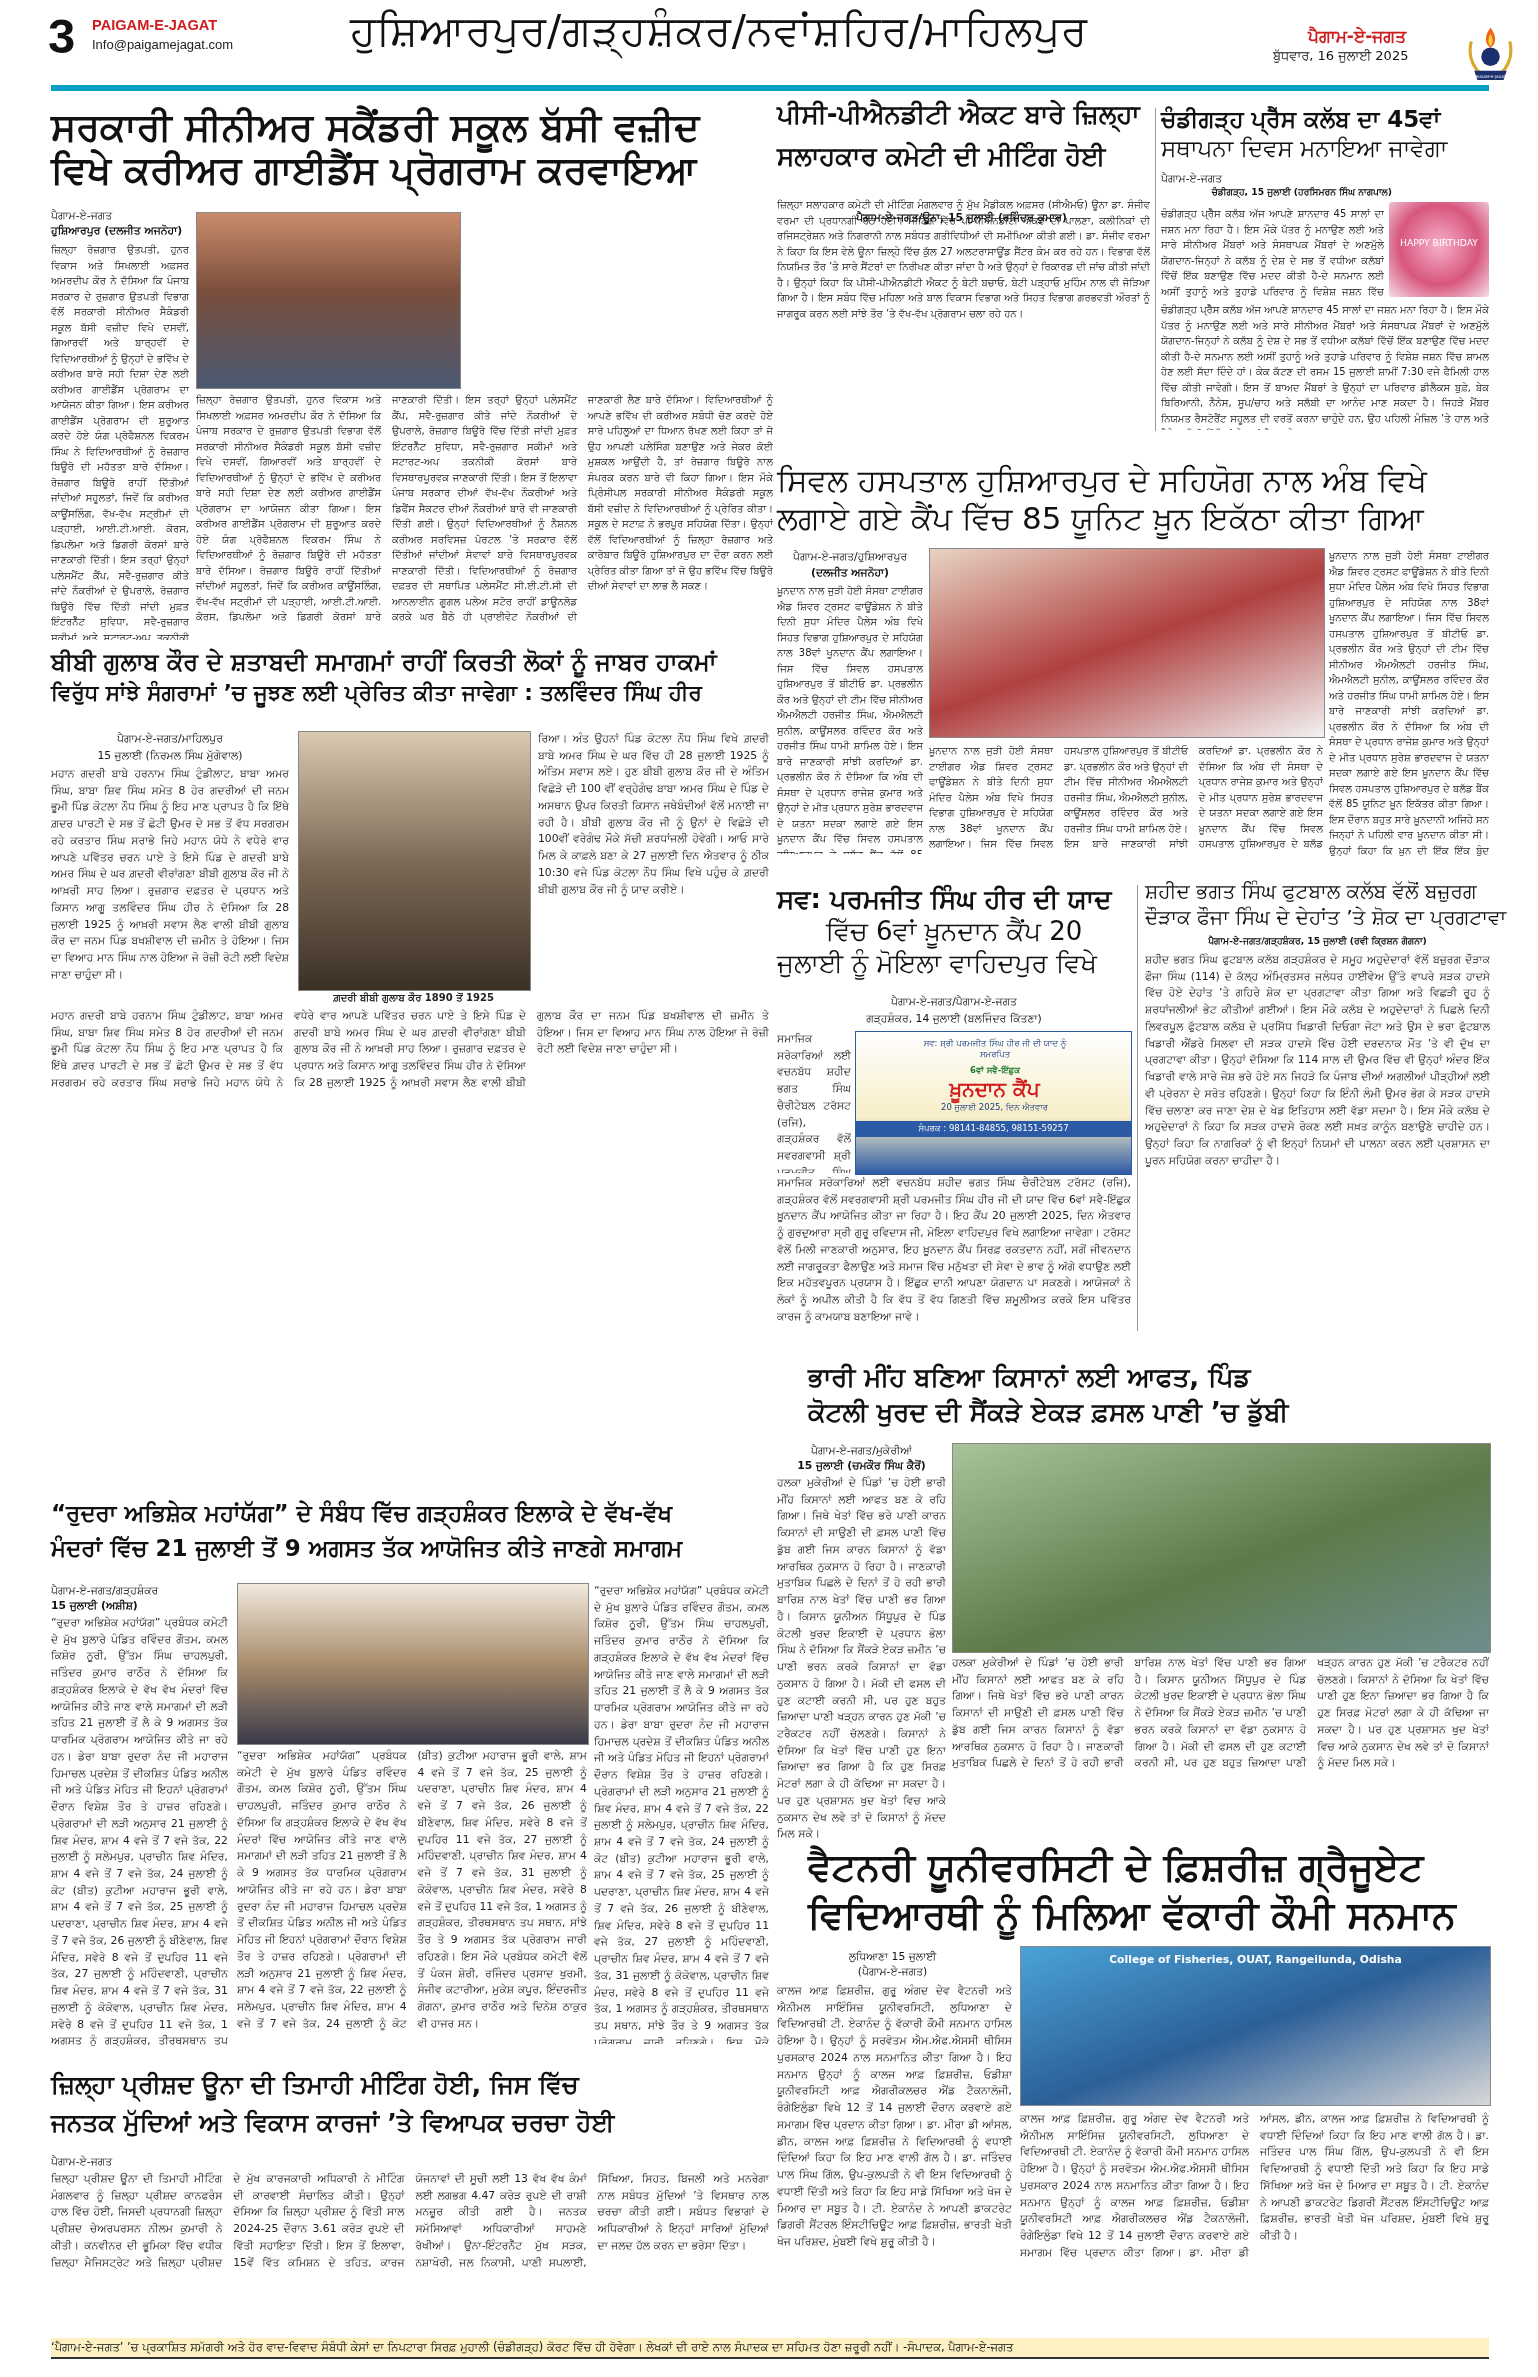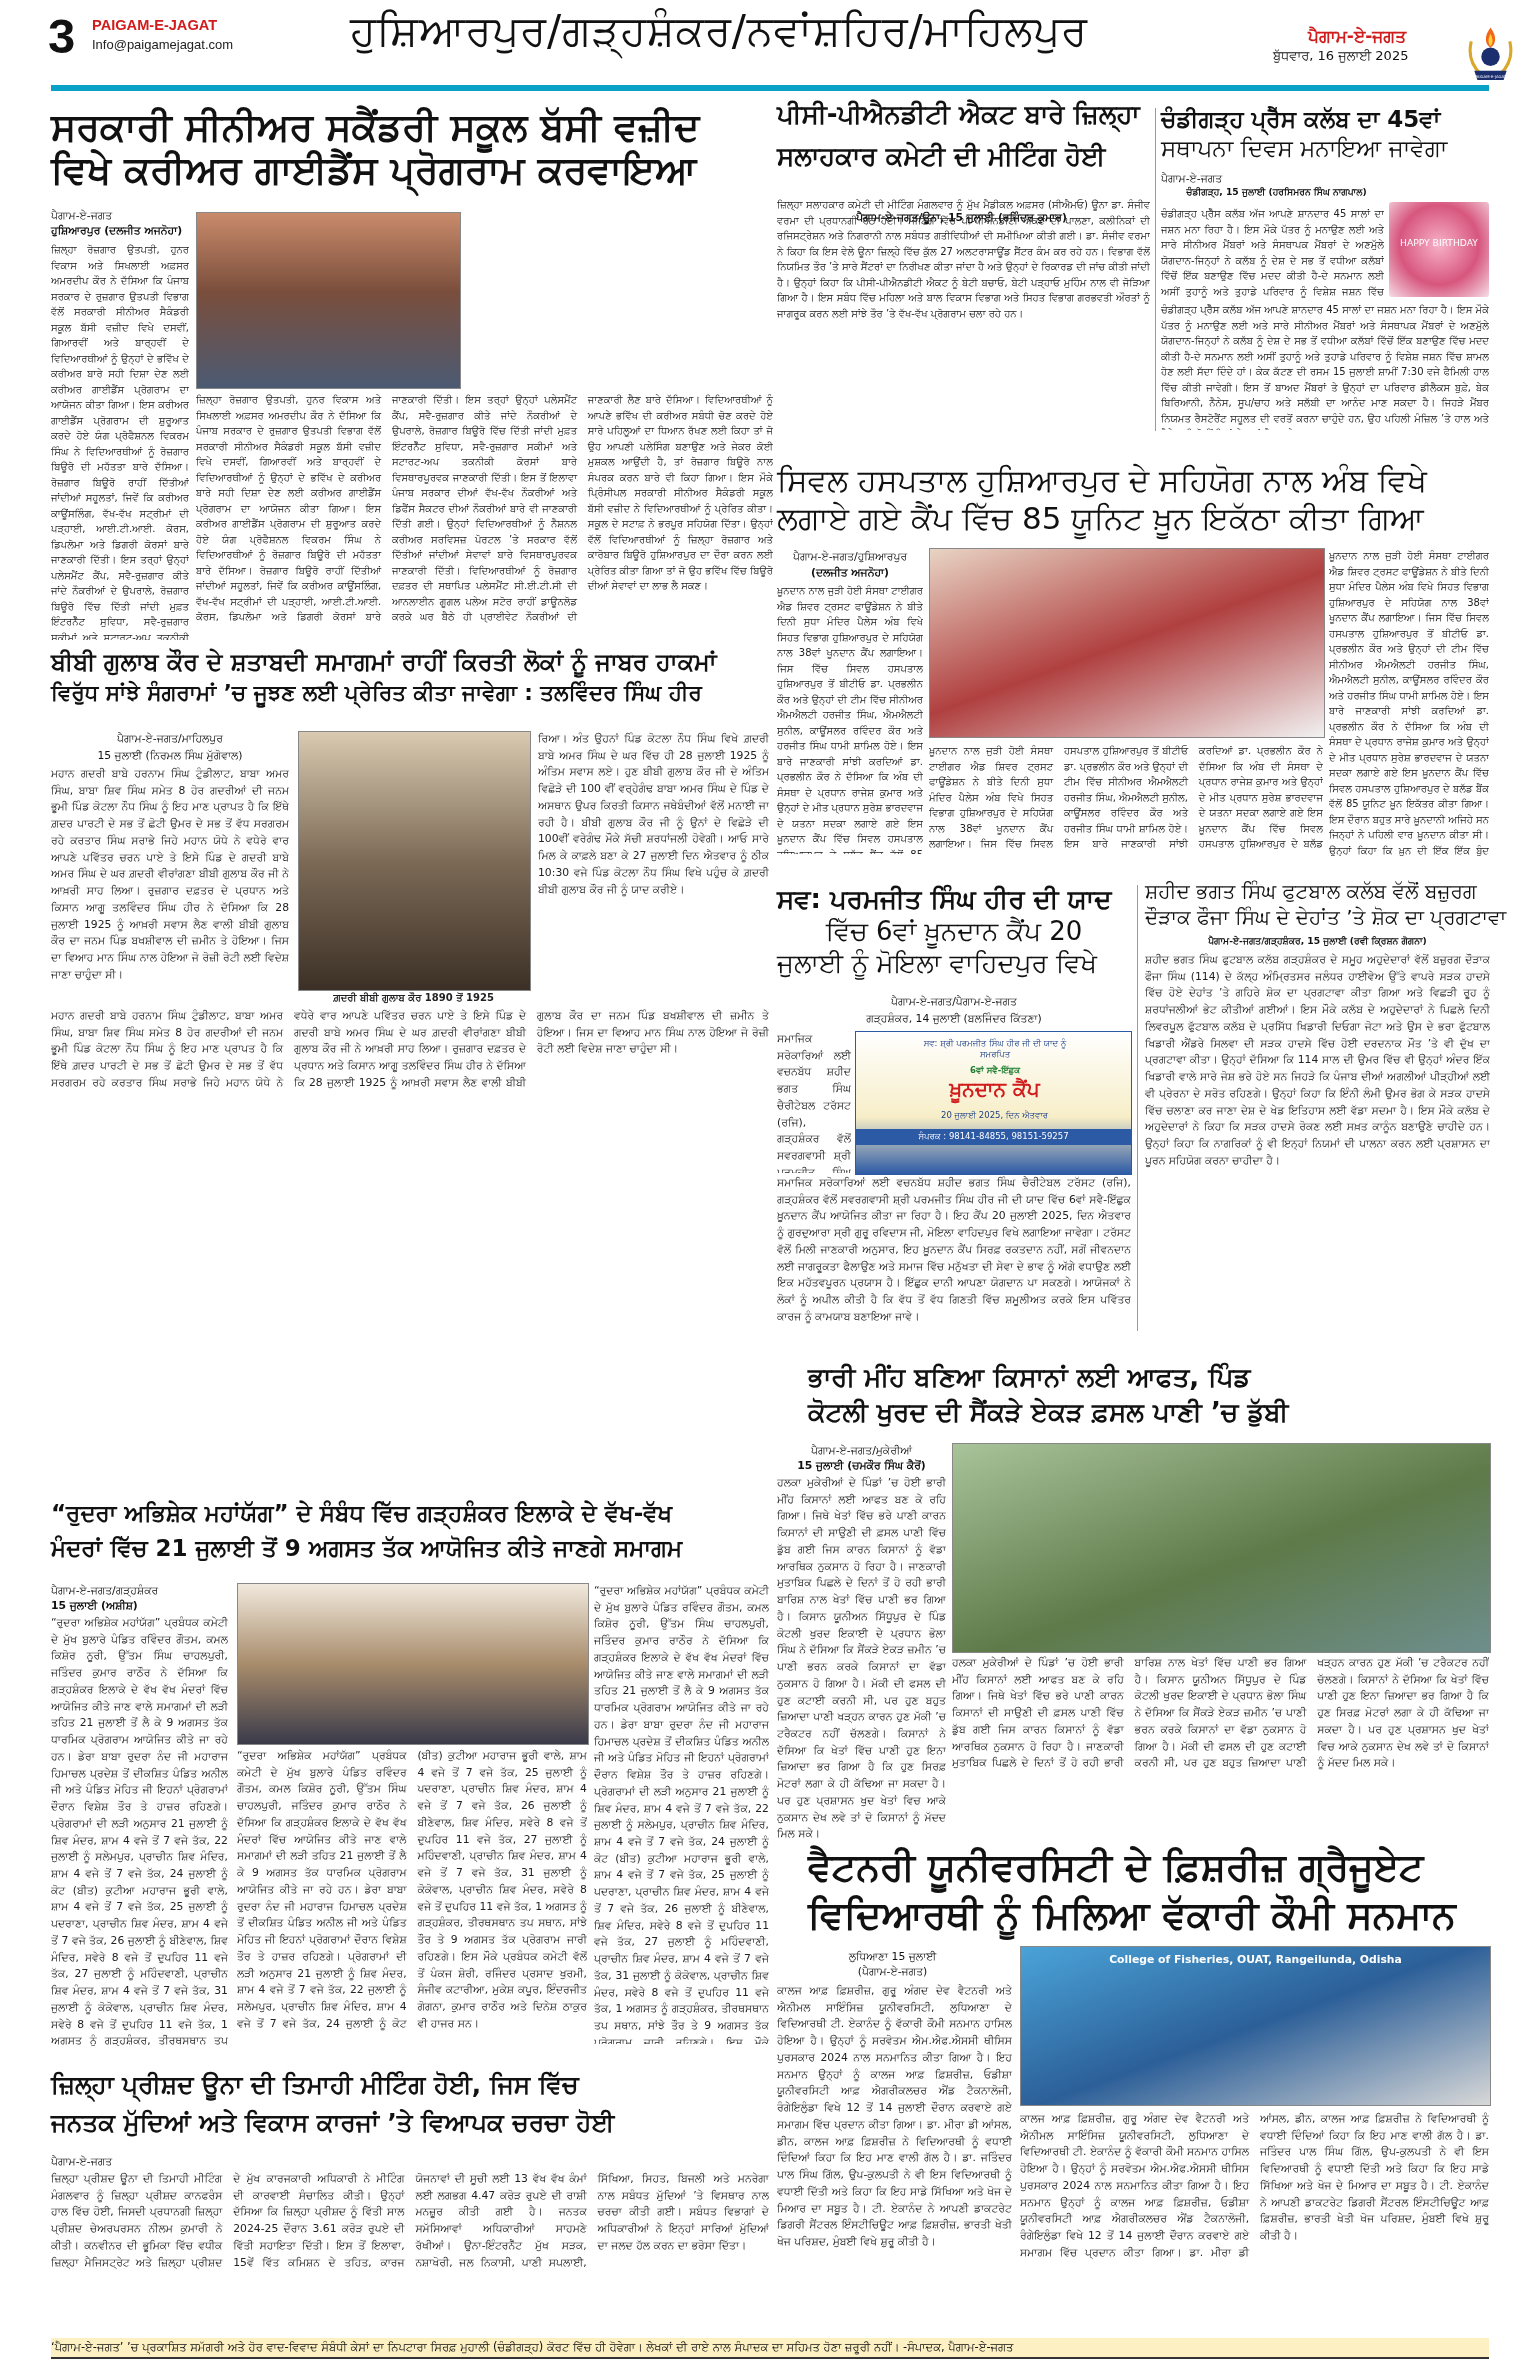--- a/index.html
+++ b/index.html
@@ -71,21 +71,21 @@
 
 <div class="abs headline h-md" style="left:777px;top:100px;width:385px;white-space:nowrap;">ਪੀਸੀ-ਪੀਐਨਡੀਟੀ ਐਕਟ ਬਾਰੇ ਜ਼ਿਲ੍ਹਾ</div>
 <div class="abs headline h-md" style="left:777px;top:142px;width:385px;white-space:nowrap;">ਸਲਾਹਕਾਰ ਕਮੇਟੀ ਦੀ ਮੀਟਿੰਗ ਹੋਈ</div>
 <div class="abs byline" style="left:777px;top:178px;width:369px;font-weight:bold;margin-top:32px;">ਪੈਗਾਮ-ਏ-ਜਗਤ/ਊਨਾ, 15 ਜੁਲਾਈ (ਰਜਿੰਦਰ ਕੁਮਾਰ)</div>
 <div class="abs body-text" style="left:777px;top:197px;width:373px;height:231px;">ਜ਼ਿਲ੍ਹਾ ਸਲਾਹਕਾਰ ਕਮੇਟੀ ਦੀ ਮੀਟਿੰਗ ਮੰਗਲਵਾਰ ਨੂੰ ਮੁੱਖ ਮੈਡੀਕਲ ਅਫ਼ਸਰ (ਸੀਐਮਓ) ਊਨਾ ਡਾ. ਸੰਜੀਵ ਵਰਮਾ ਦੀ ਪ੍ਰਧਾਨਗੀ ਹੇਠ ਹੋਈ। ਮੀਟਿੰਗ ਵਿੱਚ ਪੀ-ਪੀਐਨਡੀਟੀ ਐਕਟ ਦੀ ਪਾਲਣਾ, ਕਲੀਨਿਕਾਂ ਦੀ ਰਜਿਸਟ੍ਰੇਸ਼ਨ ਅਤੇ ਨਿਗਰਾਨੀ ਨਾਲ ਸਬੰਧਤ ਗਤੀਵਿਧੀਆਂ ਦੀ ਸਮੀਖਿਆ ਕੀਤੀ ਗਈ। ਡਾ. ਸੰਜੀਵ ਵਰਮਾ ਨੇ ਕਿਹਾ ਕਿ ਇਸ ਵੇਲੇ ਊਨਾ ਜ਼ਿਲ੍ਹੇ ਵਿੱਚ ਕੁੱਲ 27 ਅਲਟਰਾਸਾਊਂਡ ਸੈਂਟਰ ਕੰਮ ਕਰ ਰਹੇ ਹਨ। ਵਿਭਾਗ ਵੱਲੋਂ ਨਿਯਮਿਤ ਤੌਰ ’ਤੇ ਸਾਰੇ ਸੈਂਟਰਾਂ ਦਾ ਨਿਰੀਖਣ ਕੀਤਾ ਜਾਂਦਾ ਹੈ ਅਤੇ ਉਨ੍ਹਾਂ ਦੇ ਰਿਕਾਰਡ ਦੀ ਜਾਂਚ ਕੀਤੀ ਜਾਂਦੀ ਹੈ। ਉਨ੍ਹਾਂ ਕਿਹਾ ਕਿ ਪੀਸੀ-ਪੀਐਨਡੀਟੀ ਐਕਟ ਨੂੰ ਬੇਟੀ ਬਚਾਓ, ਬੇਟੀ ਪੜ੍ਹਾਓ ਮੁਹਿੰਮ ਨਾਲ ਵੀ ਜੋੜਿਆ ਗਿਆ ਹੈ। ਇਸ ਸਬੰਧ ਵਿੱਚ ਮਹਿਲਾ ਅਤੇ ਬਾਲ ਵਿਕਾਸ ਵਿਭਾਗ ਅਤੇ ਸਿਹਤ ਵਿਭਾਗ ਗਰਭਵਤੀ ਔਰਤਾਂ ਨੂੰ ਜਾਗਰੂਕ ਕਰਨ ਲਈ ਸਾਂਝੇ ਤੌਰ ’ਤੇ ਵੱਖ-ਵੱਖ ਪ੍ਰੋਗਰਾਮ ਚਲਾ ਰਹੇ ਹਨ।</div>
 <div class="abs vline" style="left:1155px;top:108px;height:323px;"></div>
 
 <div class="abs headline" style="left:1161px;top:106px;width:328px;font-size:23px;font-weight:bold;white-space:nowrap;">ਚੰਡੀਗੜ੍ਹ ਪ੍ਰੈੱਸ ਕਲੱਬ ਦਾ 45ਵਾਂ</div>
 <div class="abs headline" style="left:1161px;top:135px;width:328px;font-size:23px;font-weight:normal;white-space:nowrap;">ਸਥਾਪਨਾ ਦਿਵਸ ਮਨਾਇਆ ਜਾਵੇਗਾ</div>
 <div class="abs byline" style="left:1161px;top:171px;width:154px;text-align:left;">ਪੈਗਾਮ-ਏ-ਜਗਤ</div>
-<div class="abs byline" style="left:1161px;top:186px;width:231px;text-align:center;font-weight:bold;font-size:9.2px;">ਚੰਡੀਗੜ੍ਹ, 15 ਜੁਲਾਈ (ਹਰਸਿਮਰਨ ਸਿੰਘ ਨਾਗਪਾਲ)</div>
+<div class="abs byline" style="left:1161px;top:186px;width:231px;text-align:right;font-weight:bold;font-size:9.2px;">ਚੰਡੀਗੜ੍ਹ, 15 ਜੁਲਾਈ (ਹਰਸਿਮਰਨ ਸਿੰਘ ਨਾਗਪਾਲ)</div>
 <div class="abs cake" style="left:1389px;top:202px;width:100px;height:95px;">
   <div class="cake-text" style="margin-top:35px;">HAPPY BIRTHDAY</div>
 </div>
 <div class="abs body-text" style="left:1161px;top:206px;width:223px;height:92px;">ਚੰਡੀਗੜ੍ਹ ਪ੍ਰੈੱਸ ਕਲੱਬ ਅੱਜ ਆਪਣੇ ਸ਼ਾਨਦਾਰ 45 ਸਾਲਾਂ ਦਾ ਜਸ਼ਨ ਮਨਾ ਰਿਹਾ ਹੈ। ਇਸ ਮੌਕੇ ਪੱਤਰ ਨੂੰ ਮਨਾਉਣ ਲਈ ਅਤੇ ਸਾਰੇ ਸੀਨੀਅਰ ਮੈਂਬਰਾਂ ਅਤੇ ਸੰਸਥਾਪਕ ਮੈਂਬਰਾਂ ਦੇ ਅਣਮੁੱਲੇ ਯੋਗਦਾਨ-ਜਿਨ੍ਹਾਂ ਨੇ ਕਲੱਬ ਨੂੰ ਦੇਸ਼ ਦੇ ਸਭ ਤੋਂ ਵਧੀਆ ਕਲੱਬਾਂ ਵਿੱਚੋਂ ਇੱਕ ਬਣਾਉਣ ਵਿੱਚ ਮਦਦ ਕੀਤੀ ਹੈ-ਦੇ ਸਨਮਾਨ ਲਈ ਅਸੀਂ ਤੁਹਾਨੂੰ ਅਤੇ ਤੁਹਾਡੇ ਪਰਿਵਾਰ ਨੂੰ ਵਿਸ਼ੇਸ਼ ਜਸ਼ਨ ਵਿੱਚ ਸ਼ਾਮਲ ਹੋਣ ਲਈ ਸੱਦਾ ਦਿੰਦੇ ਹਾਂ। ਕੇਕ ਕੱਟਣ ਦੀ ਰਸਮ 15 ਜੁਲਾਈ ਸ਼ਾਮੀਂ 7:30 ਵਜੇ ਫੈਮਿਲੀ ਹਾਲ ਵਿੱਚ ਕੀਤੀ ਜਾਵੇਗੀ। ਇਸ ਤੋਂ ਬਾਅਦ ਮੈਂਬਰਾਂ ਤੇ ਉਨ੍ਹਾਂ ਦਾ ਪਰਿਵਾਰ ਡੀਲੈਕਸ ਬੁਫ਼ੇ, ਬੇਕ ਬਿਰਿਆਨੀ, ਨੈਨੇਸ, ਸੂਪ/ਚਾਹ ਅਤੇ ਸਲੱਬੀ ਦਾ ਆਨੰਦ ਮਾਣ ਸਕਦਾ ਹੈ। ਜਿਹੜੇ ਮੈਂਬਰ ਨਿਯਮਤ ਰੈਸਟੋਰੈਂਟ ਸਹੂਲਤ ਦੀ ਵਰਤੋਂ ਕਰਨਾ ਚਾਹੁੰਦੇ ਹਨ, ਉਹ ਪਹਿਲੀ ਮੰਜ਼ਿਲ ’ਤੇ ਹਾਲ ਅਤੇ ਟੈਰੇਸ ਵੀ ਲੋੜੀਂਦੀਆਂ ਸੇਵਾਵਾਂ ਲੈ ਸਕਦੇ ਹਨ।</div>
 <div class="abs body-text" style="left:1161px;top:302px;width:328px;height:128px;">ਚੰਡੀਗੜ੍ਹ ਪ੍ਰੈੱਸ ਕਲੱਬ ਅੱਜ ਆਪਣੇ ਸ਼ਾਨਦਾਰ 45 ਸਾਲਾਂ ਦਾ ਜਸ਼ਨ ਮਨਾ ਰਿਹਾ ਹੈ। ਇਸ ਮੌਕੇ ਪੱਤਰ ਨੂੰ ਮਨਾਉਣ ਲਈ ਅਤੇ ਸਾਰੇ ਸੀਨੀਅਰ ਮੈਂਬਰਾਂ ਅਤੇ ਸੰਸਥਾਪਕ ਮੈਂਬਰਾਂ ਦੇ ਅਣਮੁੱਲੇ ਯੋਗਦਾਨ-ਜਿਨ੍ਹਾਂ ਨੇ ਕਲੱਬ ਨੂੰ ਦੇਸ਼ ਦੇ ਸਭ ਤੋਂ ਵਧੀਆ ਕਲੱਬਾਂ ਵਿੱਚੋਂ ਇੱਕ ਬਣਾਉਣ ਵਿੱਚ ਮਦਦ ਕੀਤੀ ਹੈ-ਦੇ ਸਨਮਾਨ ਲਈ ਅਸੀਂ ਤੁਹਾਨੂੰ ਅਤੇ ਤੁਹਾਡੇ ਪਰਿਵਾਰ ਨੂੰ ਵਿਸ਼ੇਸ਼ ਜਸ਼ਨ ਵਿੱਚ ਸ਼ਾਮਲ ਹੋਣ ਲਈ ਸੱਦਾ ਦਿੰਦੇ ਹਾਂ। ਕੇਕ ਕੱਟਣ ਦੀ ਰਸਮ 15 ਜੁਲਾਈ ਸ਼ਾਮੀਂ 7:30 ਵਜੇ ਫੈਮਿਲੀ ਹਾਲ ਵਿੱਚ ਕੀਤੀ ਜਾਵੇਗੀ। ਇਸ ਤੋਂ ਬਾਅਦ ਮੈਂਬਰਾਂ ਤੇ ਉਨ੍ਹਾਂ ਦਾ ਪਰਿਵਾਰ ਡੀਲੈਕਸ ਬੁਫ਼ੇ, ਬੇਕ ਬਿਰਿਆਨੀ, ਨੈਨੇਸ, ਸੂਪ/ਚਾਹ ਅਤੇ ਸਲੱਬੀ ਦਾ ਆਨੰਦ ਮਾਣ ਸਕਦਾ ਹੈ। ਜਿਹੜੇ ਮੈਂਬਰ ਨਿਯਮਤ ਰੈਸਟੋਰੈਂਟ ਸਹੂਲਤ ਦੀ ਵਰਤੋਂ ਕਰਨਾ ਚਾਹੁੰਦੇ ਹਨ, ਉਹ ਪਹਿਲੀ ਮੰਜ਼ਿਲ ’ਤੇ ਹਾਲ ਅਤੇ ਟੈਰੇਸ ਵੀ ਲੋੜੀਂਦੀਆਂ ਸੇਵਾਵਾਂ ਲੈ ਸਕਦੇ ਹਨ।</div>
 
 <div class="abs headline h-lg" style="left:777px;top:463px;width:712px;white-space:nowrap;font-weight:normal;">ਸਿਵਲ ਹਸਪਤਾਲ ਹੁਸ਼ਿਆਰਪੁਰ ਦੇ ਸਹਿਯੋਗ ਨਾਲ ਅੰਬ ਵਿਖੇ</div>
 <div class="abs headline h-lg" style="left:777px;top:501px;width:712px;white-space:nowrap;font-weight:normal;">ਲਗਾਏ ਗਏ ਕੈਂਪ ਵਿੱਚ 85 ਯੂਨਿਟ ਖ਼ੂਨ ਇਕੱਠਾ ਕੀਤਾ ਗਿਆ</div>
 <div class="abs byline" style="left:777px;top:549px;width:146px;">ਪੈਗਾਮ-ਏ-ਜਗਤ/ਹੁਸ਼ਿਆਰਪੁਰ</div>
 <div class="abs byline" style="left:777px;top:565px;width:146px;font-weight:bold;">(ਦਲਜੀਤ ਅਜਨੋਹਾ)</div>
@@ -106,21 +106,21 @@
 
 <div class="abs headline" style="left:777px;top:885px;width:354px;font-size:26px;font-weight:bold;white-space:nowrap;">ਸਵ: ਪਰਮਜੀਤ ਸਿੰਘ ਹੀਰ ਦੀ ਯਾਦ</div>
 <div class="abs headline" style="left:777px;top:917px;width:354px;font-size:26px;font-weight:normal;text-align:center;white-space:nowrap;">ਵਿੱਚ 6ਵਾਂ ਖ਼ੂਨਦਾਨ ਕੈਂਪ 20</div>
 <div class="abs headline" style="left:777px;top:949px;width:354px;font-size:26px;font-weight:normal;white-space:nowrap;">ਜੁਲਾਈ ਨੂੰ ਮੋਇਲਾ ਵਾਹਿਦਪੁਰ ਵਿਖੇ</div>
 <div class="abs byline" style="left:777px;top:994px;width:354px;">ਪੈਗਾਮ-ਏ-ਜਗਤ/ਪੈਗਾਮ-ਏ-ਜਗਤ</div>
 <div class="abs byline" style="left:777px;top:1011px;width:354px;">ਗੜ੍ਹਸ਼ੰਕਰ, 14 ਜੁਲਾਈ (ਬਲਜਿੰਦਰ ਕਿੱਤਣਾ)</div>
 <div class="abs photo poster" style="left:855px;top:1031px;width:275px;height:142px;">
   <div class="poster-sub" style="margin:6.2px 0 0 62px;width:154px;">ਸਵ: ਸ਼੍ਰੀ ਪਰਮਜੀਤ ਸਿੰਘ ਹੀਰ ਜੀ ਦੀ ਯਾਦ ਨੂੰ ਸਮਰਪਿਤ</div>
   <div class="poster-sub" style="margin:4.6px 0 0 62px;width:154px;font-weight:bold;color:#1c7a2e;">6ਵਾਂ ਸਵੈ-ਇੱਛੁਕ</div>
   <div class="poster-title" style="margin:1.5px 0 0 46px;width:185px;">ਖ਼ੂਨਦਾਨ ਕੈਂਪ</div>
-  <div class="poster-sub" style="margin:9px 0 0 46px;width:185px;">20 ਜੁਲਾਈ 2025, ਦਿਨ ਐਤਵਾਰ</div>
+  <div class="poster-sub" style="margin:1px 0 0 46px;width:185px;">20 ਜੁਲਾਈ 2025, ਦਿਨ ਐਤਵਾਰ</div>
   <div class="poster-phone" style="margin-top:7.7px;">ਸੰਪਰਕ : 98141-84855, 98151-59257</div>
 </div>
 <div class="abs body-text" style="left:777px;top:1031px;width:74px;height:142px;font-size:10.8px;">ਸਮਾਜਿਕ ਸਰੋਕਾਰਿਆਂ ਲਈ ਵਚਨਬੱਧ ਸ਼ਹੀਦ ਭਗਤ ਸਿੰਘ ਚੈਰੀਟੇਬਲ ਟਰੱਸਟ (ਰਜਿ), ਗੜ੍ਹਸ਼ੰਕਰ ਵੱਲੋਂ ਸਵਰਗਵਾਸੀ ਸ਼੍ਰੀ ਪਰਮਜੀਤ ਸਿੰਘ ਹੀਰ ਜੀ ਦੀ ਯਾਦ ਵਿੱਚ 6ਵਾਂ ਸਵੈ-ਇੱਛੁਕ ਖ਼ੂਨਦਾਨ ਕੈਂਪ ਆਯੋਜਿਤ ਕੀਤਾ ਜਾ ਰਿਹਾ ਹੈ। ਇਹ ਕੈਂਪ 20 ਜੁਲਾਈ 2025, ਦਿਨ ਐਤਵਾਰ ਨੂੰ ਗੁਰਦੁਆਰਾ ਸ੍ਰੀ ਗੁਰੂ ਰਵਿਦਾਸ ਜੀ, ਮੋਇਲਾ ਵਾਹਿਦਪੁਰ ਵਿਖੇ ਲਗਾਇਆ ਜਾਵੇਗਾ। ਟਰੱਸਟ ਵੱਲੋਂ ਮਿਲੀ ਜਾਣਕਾਰੀ ਅਨੁਸਾਰ, ਇਹ ਖ਼ੂਨਦਾਨ ਕੈਂਪ ਸਿਰਫ਼ ਰਕਤਦਾਨ ਨਹੀਂ, ਸਗੋਂ ਜੀਵਨਦਾਨ ਲਈ ਜਾਗਰੂਕਤਾ ਫੈਲਾਉਣ ਅਤੇ ਸਮਾਜ ਵਿੱਚ ਮਨੁੱਖਤਾ ਦੀ ਸੇਵਾ ਦੇ ਭਾਵ ਨੂੰ ਅੱਗੇ ਵਧਾਉਣ ਲਈ ਇਕ ਮਹੱਤਵਪੂਰਨ ਪ੍ਰਯਾਸ ਹੈ। ਇੱਛੁਕ ਦਾਨੀ ਆਪਣਾ ਯੋਗਦਾਨ ਪਾ ਸਕਣਗੇ। ਆਯੋਜਕਾਂ ਨੇ ਲੋਕਾਂ ਨੂੰ ਅਪੀਲ ਕੀਤੀ ਹੈ ਕਿ ਵੱਧ ਤੋਂ ਵੱਧ ਗਿਣਤੀ ਵਿੱਚ ਸ਼ਮੂਲੀਅਤ ਕਰਕੇ ਇਸ ਪਵਿੱਤਰ ਕਾਰਜ ਨੂੰ ਕਾਮਯਾਬ ਬਣਾਇਆ ਜਾਵੇ।</div>
 <div class="abs body-text" style="left:777px;top:1175px;width:354px;height:155px;font-size:10.8px;">ਸਮਾਜਿਕ ਸਰੋਕਾਰਿਆਂ ਲਈ ਵਚਨਬੱਧ ਸ਼ਹੀਦ ਭਗਤ ਸਿੰਘ ਚੈਰੀਟੇਬਲ ਟਰੱਸਟ (ਰਜਿ), ਗੜ੍ਹਸ਼ੰਕਰ ਵੱਲੋਂ ਸਵਰਗਵਾਸੀ ਸ਼੍ਰੀ ਪਰਮਜੀਤ ਸਿੰਘ ਹੀਰ ਜੀ ਦੀ ਯਾਦ ਵਿੱਚ 6ਵਾਂ ਸਵੈ-ਇੱਛੁਕ ਖ਼ੂਨਦਾਨ ਕੈਂਪ ਆਯੋਜਿਤ ਕੀਤਾ ਜਾ ਰਿਹਾ ਹੈ। ਇਹ ਕੈਂਪ 20 ਜੁਲਾਈ 2025, ਦਿਨ ਐਤਵਾਰ ਨੂੰ ਗੁਰਦੁਆਰਾ ਸ੍ਰੀ ਗੁਰੂ ਰਵਿਦਾਸ ਜੀ, ਮੋਇਲਾ ਵਾਹਿਦਪੁਰ ਵਿਖੇ ਲਗਾਇਆ ਜਾਵੇਗਾ। ਟਰੱਸਟ ਵੱਲੋਂ ਮਿਲੀ ਜਾਣਕਾਰੀ ਅਨੁਸਾਰ, ਇਹ ਖ਼ੂਨਦਾਨ ਕੈਂਪ ਸਿਰਫ਼ ਰਕਤਦਾਨ ਨਹੀਂ, ਸਗੋਂ ਜੀਵਨਦਾਨ ਲਈ ਜਾਗਰੂਕਤਾ ਫੈਲਾਉਣ ਅਤੇ ਸਮਾਜ ਵਿੱਚ ਮਨੁੱਖਤਾ ਦੀ ਸੇਵਾ ਦੇ ਭਾਵ ਨੂੰ ਅੱਗੇ ਵਧਾਉਣ ਲਈ ਇਕ ਮਹੱਤਵਪੂਰਨ ਪ੍ਰਯਾਸ ਹੈ। ਇੱਛੁਕ ਦਾਨੀ ਆਪਣਾ ਯੋਗਦਾਨ ਪਾ ਸਕਣਗੇ। ਆਯੋਜਕਾਂ ਨੇ ਲੋਕਾਂ ਨੂੰ ਅਪੀਲ ਕੀਤੀ ਹੈ ਕਿ ਵੱਧ ਤੋਂ ਵੱਧ ਗਿਣਤੀ ਵਿੱਚ ਸ਼ਮੂਲੀਅਤ ਕਰਕੇ ਇਸ ਪਵਿੱਤਰ ਕਾਰਜ ਨੂੰ ਕਾਮਯਾਬ ਬਣਾਇਆ ਜਾਵੇ।</div>
 <div class="abs vline" style="left:1137px;top:885px;height:446px;"></div>
 
 <div class="abs headline" style="left:1145px;top:880px;width:345px;font-size:20px;font-weight:normal;white-space:nowrap;">ਸ਼ਹੀਦ ਭਗਤ ਸਿੰਘ ਫੁਟਬਾਲ ਕਲੱਬ ਵੱਲੋਂ ਬਜ਼ੁਰਗ</div>
 <div class="abs headline" style="left:1145px;top:906px;width:345px;font-size:20px;font-weight:normal;white-space:nowrap;">ਦੌੜਾਕ ਫੌਜਾ ਸਿੰਘ ਦੇ ਦੇਹਾਂਤ ’ਤੇ ਸ਼ੋਕ ਦਾ ਪ੍ਰਗਟਾਵਾ</div>
 <div class="abs byline" style="left:1145px;top:935px;width:345px;font-weight:bold;font-size:9.2px;">ਪੈਗਾਮ-ਏ-ਜਗਤ/ਗੜ੍ਹਸ਼ੰਕਰ, 15 ਜੁਲਾਈ (ਰਵੀ ਕ੍ਰਿਸ਼ਨ ਗੋਗਨਾ)</div>
 <div class="abs body-text" style="left:1145px;top:952px;width:345px;height:378px;font-size:10.8px;">ਸ਼ਹੀਦ ਭਗਤ ਸਿੰਘ ਫੁਟਬਾਲ ਕਲੱਬ ਗੜ੍ਹਸ਼ੰਕਰ ਦੇ ਸਮੂਹ ਅਹੁਦੇਦਾਰਾਂ ਵੱਲੋਂ ਬਜ਼ੁਰਗ ਦੌੜਾਕ ਫੌਜਾ ਸਿੰਘ (114) ਦੇ ਕੱਲ੍ਹ ਅੰਮ੍ਰਿਤਸਰ ਜਲੰਧਰ ਹਾਈਵੇਅ ਉੱਤੇ ਵਾਪਰੇ ਸੜਕ ਹਾਦਸੇ ਵਿੱਚ ਹੋਏ ਦੇਹਾਂਤ ’ਤੇ ਗਹਿਰੇ ਸ਼ੋਕ ਦਾ ਪ੍ਰਗਟਾਵਾ ਕੀਤਾ ਗਿਆ ਅਤੇ ਵਿਛੜੀ ਰੂਹ ਨੂੰ ਸ਼ਰਧਾਂਜਲੀਆਂ ਭੇਟ ਕੀਤੀਆਂ ਗਈਆਂ। ਇਸ ਮੌਕੇ ਕਲੱਬ ਦੇ ਅਹੁਦੇਦਾਰਾਂ ਨੇ ਪਿਛਲੇ ਦਿਨੀ ਲਿਵਰਪੂਲ ਫੁੱਟਬਾਲ ਕਲੱਬ ਦੇ ਪ੍ਰਸਿੱਧ ਖਿਡਾਰੀ ਦਿਓਗਾ ਜੋਟਾ ਅਤੇ ਉਸ ਦੇ ਭਰਾ ਫੁੱਟਬਾਲ ਖਿਡਾਰੀ ਐਂਡਰੇ ਸਿਲਵਾ ਦੀ ਸੜਕ ਹਾਦਸੇ ਵਿੱਚ ਹੋਈ ਦਰਦਨਾਕ ਮੌਤ ’ਤੇ ਵੀ ਦੁੱਖ ਦਾ ਪ੍ਰਗਟਾਵਾ ਕੀਤਾ। ਉਨ੍ਹਾਂ ਦੱਸਿਆ ਕਿ 114 ਸਾਲ ਦੀ ਉਮਰ ਵਿੱਚ ਵੀ ਉਨ੍ਹਾਂ ਅੰਦਰ ਇੱਕ ਖਿਡਾਰੀ ਵਾਲੇ ਸਾਰੇ ਜੋਸ਼ ਭਰੇ ਹੋਏ ਸਨ ਜਿਹੜੇ ਕਿ ਪੰਜਾਬ ਦੀਆਂ ਅਗਲੀਆਂ ਪੀੜ੍ਹੀਆਂ ਲਈ ਵੀ ਪ੍ਰੇਰਨਾ ਦੇ ਸਰੋਤ ਰਹਿਣਗੇ। ਉਨ੍ਹਾਂ ਕਿਹਾ ਕਿ ਇੰਨੀ ਲੰਮੀ ਉਮਰ ਭੋਗ ਕੇ ਸੜਕ ਹਾਦਸੇ ਵਿੱਚ ਚਲਾਣਾ ਕਰ ਜਾਣਾ ਦੇਸ਼ ਦੇ ਖੇਡ ਇਤਿਹਾਸ ਲਈ ਵੱਡਾ ਸਦਮਾ ਹੈ। ਇਸ ਮੌਕੇ ਕਲੱਬ ਦੇ ਅਹੁਦੇਦਾਰਾਂ ਨੇ ਕਿਹਾ ਕਿ ਸੜਕ ਹਾਦਸੇ ਰੋਕਣ ਲਈ ਸਖ਼ਤ ਕਾਨੂੰਨ ਬਣਾਉਣੇ ਚਾਹੀਦੇ ਹਨ। ਉਨ੍ਹਾਂ ਕਿਹਾ ਕਿ ਨਾਗਰਿਕਾਂ ਨੂੰ ਵੀ ਇਨ੍ਹਾਂ ਨਿਯਮਾਂ ਦੀ ਪਾਲਨਾ ਕਰਨ ਲਈ ਪ੍ਰਸ਼ਾਸਨ ਦਾ ਪੂਰਨ ਸਹਿਯੋਗ ਕਰਨਾ ਚਾਹੀਦਾ ਹੈ।</div>

